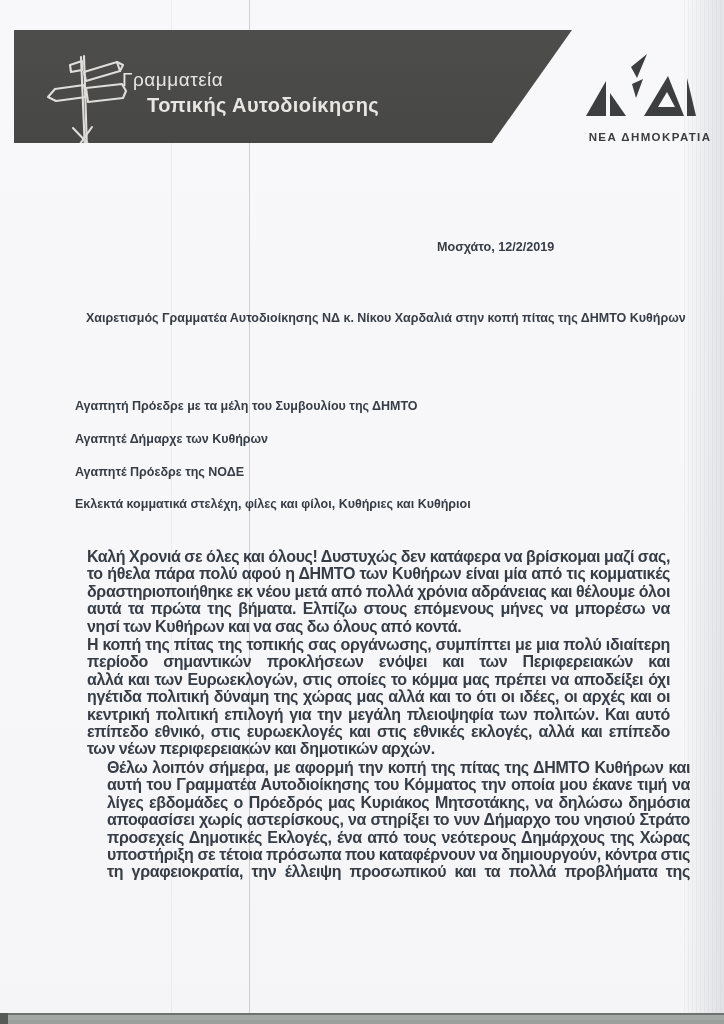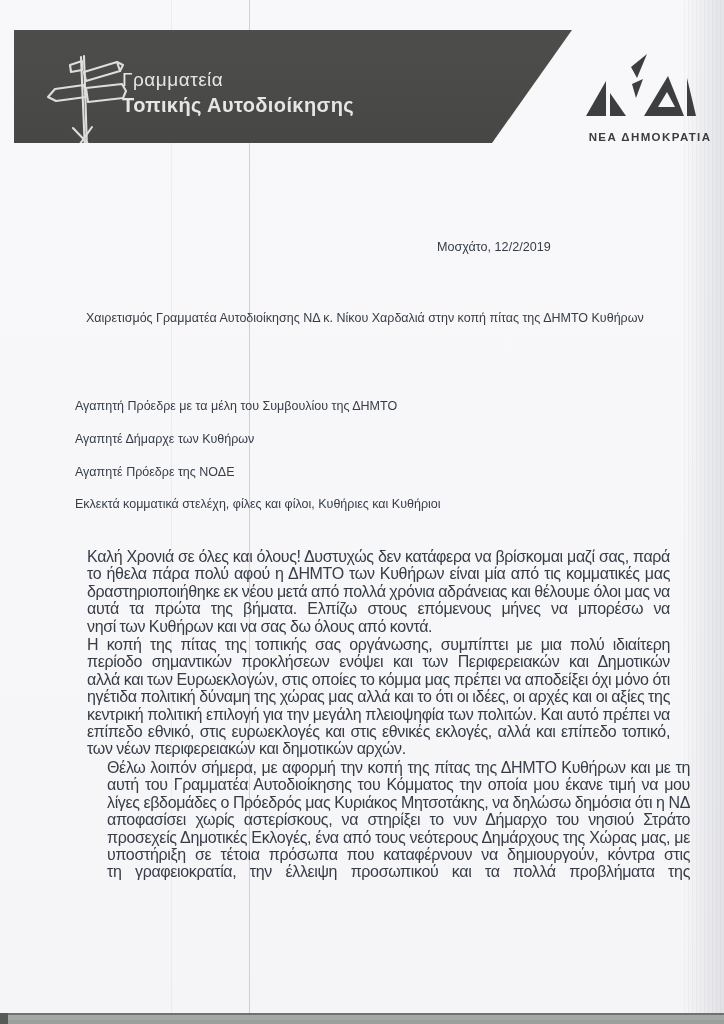--- a/index.html
+++ b/index.html
@@ -24,29 +24,29 @@
   .bottom-bar{position:absolute;left:0;right:0;bottom:0;height:11px;z-index:6;
     background:linear-gradient(180deg,#6d736f 0 2px,#a3a8a4 2px 7px,#9ba09c 7px 100%);}
   .bottom-bar-notch{position:absolute;left:0;bottom:0;width:8px;height:11px;background:#565b57;z-index:7;}
   
   .banner{position:absolute;left:14px;top:30px;width:558px;height:113px;z-index:3;
     background:linear-gradient(180deg,#4d4d4b,#474745);
     clip-path:polygon(0 0,100% 0,calc(100% - 80px) 100%,0 100%);}
   .banner-icon{position:absolute;left:20px;top:22px;width:100px;height:106px;}
   .banner-text{position:absolute;left:108px;top:38px;color:#e7e6e3;}
   .banner-line1{font-size:19px;font-weight:400;letter-spacing:.5px;line-height:24px;}
-  .banner-line2{font-size:20px;font-weight:700;letter-spacing:.4px;line-height:26px;}
+  .banner-line2{font-size:20px;font-weight:700;letter-spacing:.4px;line-height:26px;margin-left:25px;}
   
   .nd-logo{position:absolute;left:580px;top:50px;width:140px;z-index:3;}
   .nd-glyphs{display:block;width:140px;height:78px;}
   .nd-caption{width:140px;text-align:center;font-size:11.5px;font-weight:700;
     letter-spacing:1.4px;color:#3b3c3e;margin-top:3px;white-space:nowrap;}
   
   .letter{position:absolute;left:0;top:0;width:724px;height:1024px;z-index:2;
-    color:#363d47;}
+    color:#363d47;font-weight:bold;}
   .dateline{position:absolute;left:437px;top:240px;font-size:12.6px;white-space:nowrap;}
   .subject{position:absolute;left:86px;top:311px;width:600px;font-size:12.5px;white-space:nowrap;}
   .salutations{position:absolute;left:75px;top:398px;width:600px;font-size:12.5px;}
   .salutation{line-height:17.4px;margin-bottom:15.4px;white-space:nowrap;}
   .para{position:absolute;left:87px;width:583px;font-size:16px;
     letter-spacing:-0.35px;word-spacing:-0.4px;}
   .para .line{height:17.4px;line-height:17.4px;overflow:hidden;
     text-align:justify;text-align-last:justify;}
   .para .line.last{text-align-last:left;}
   .para-1{top:548px;}

